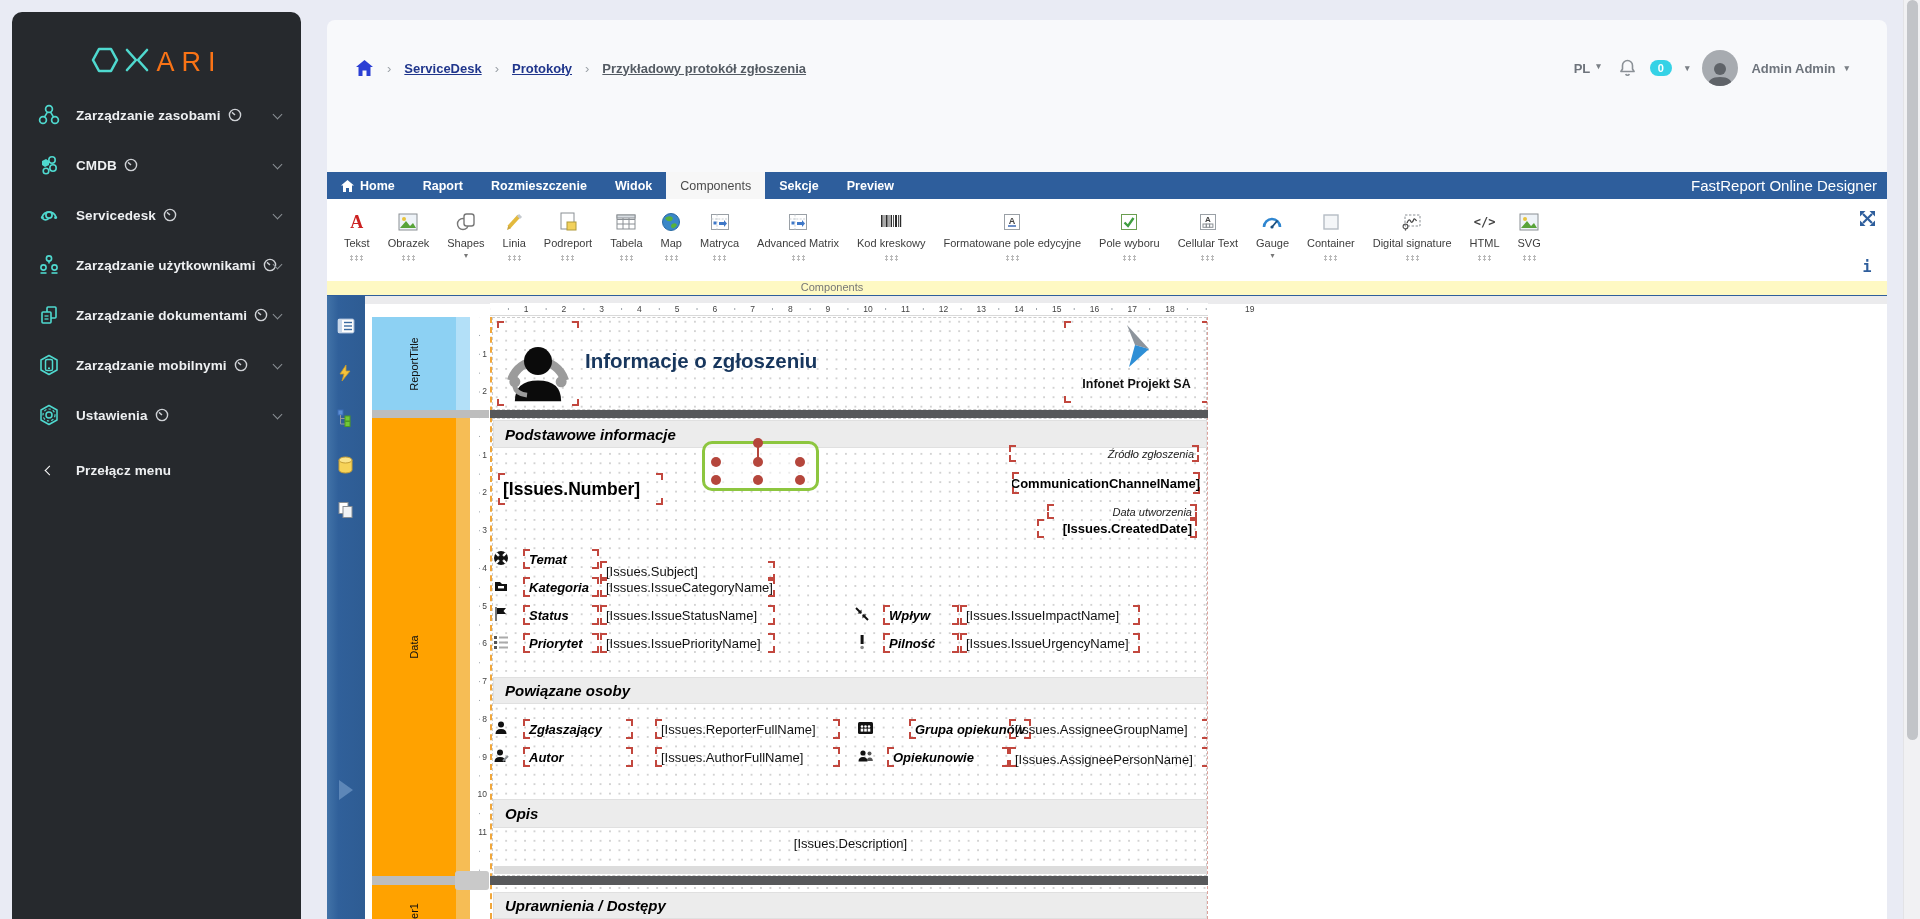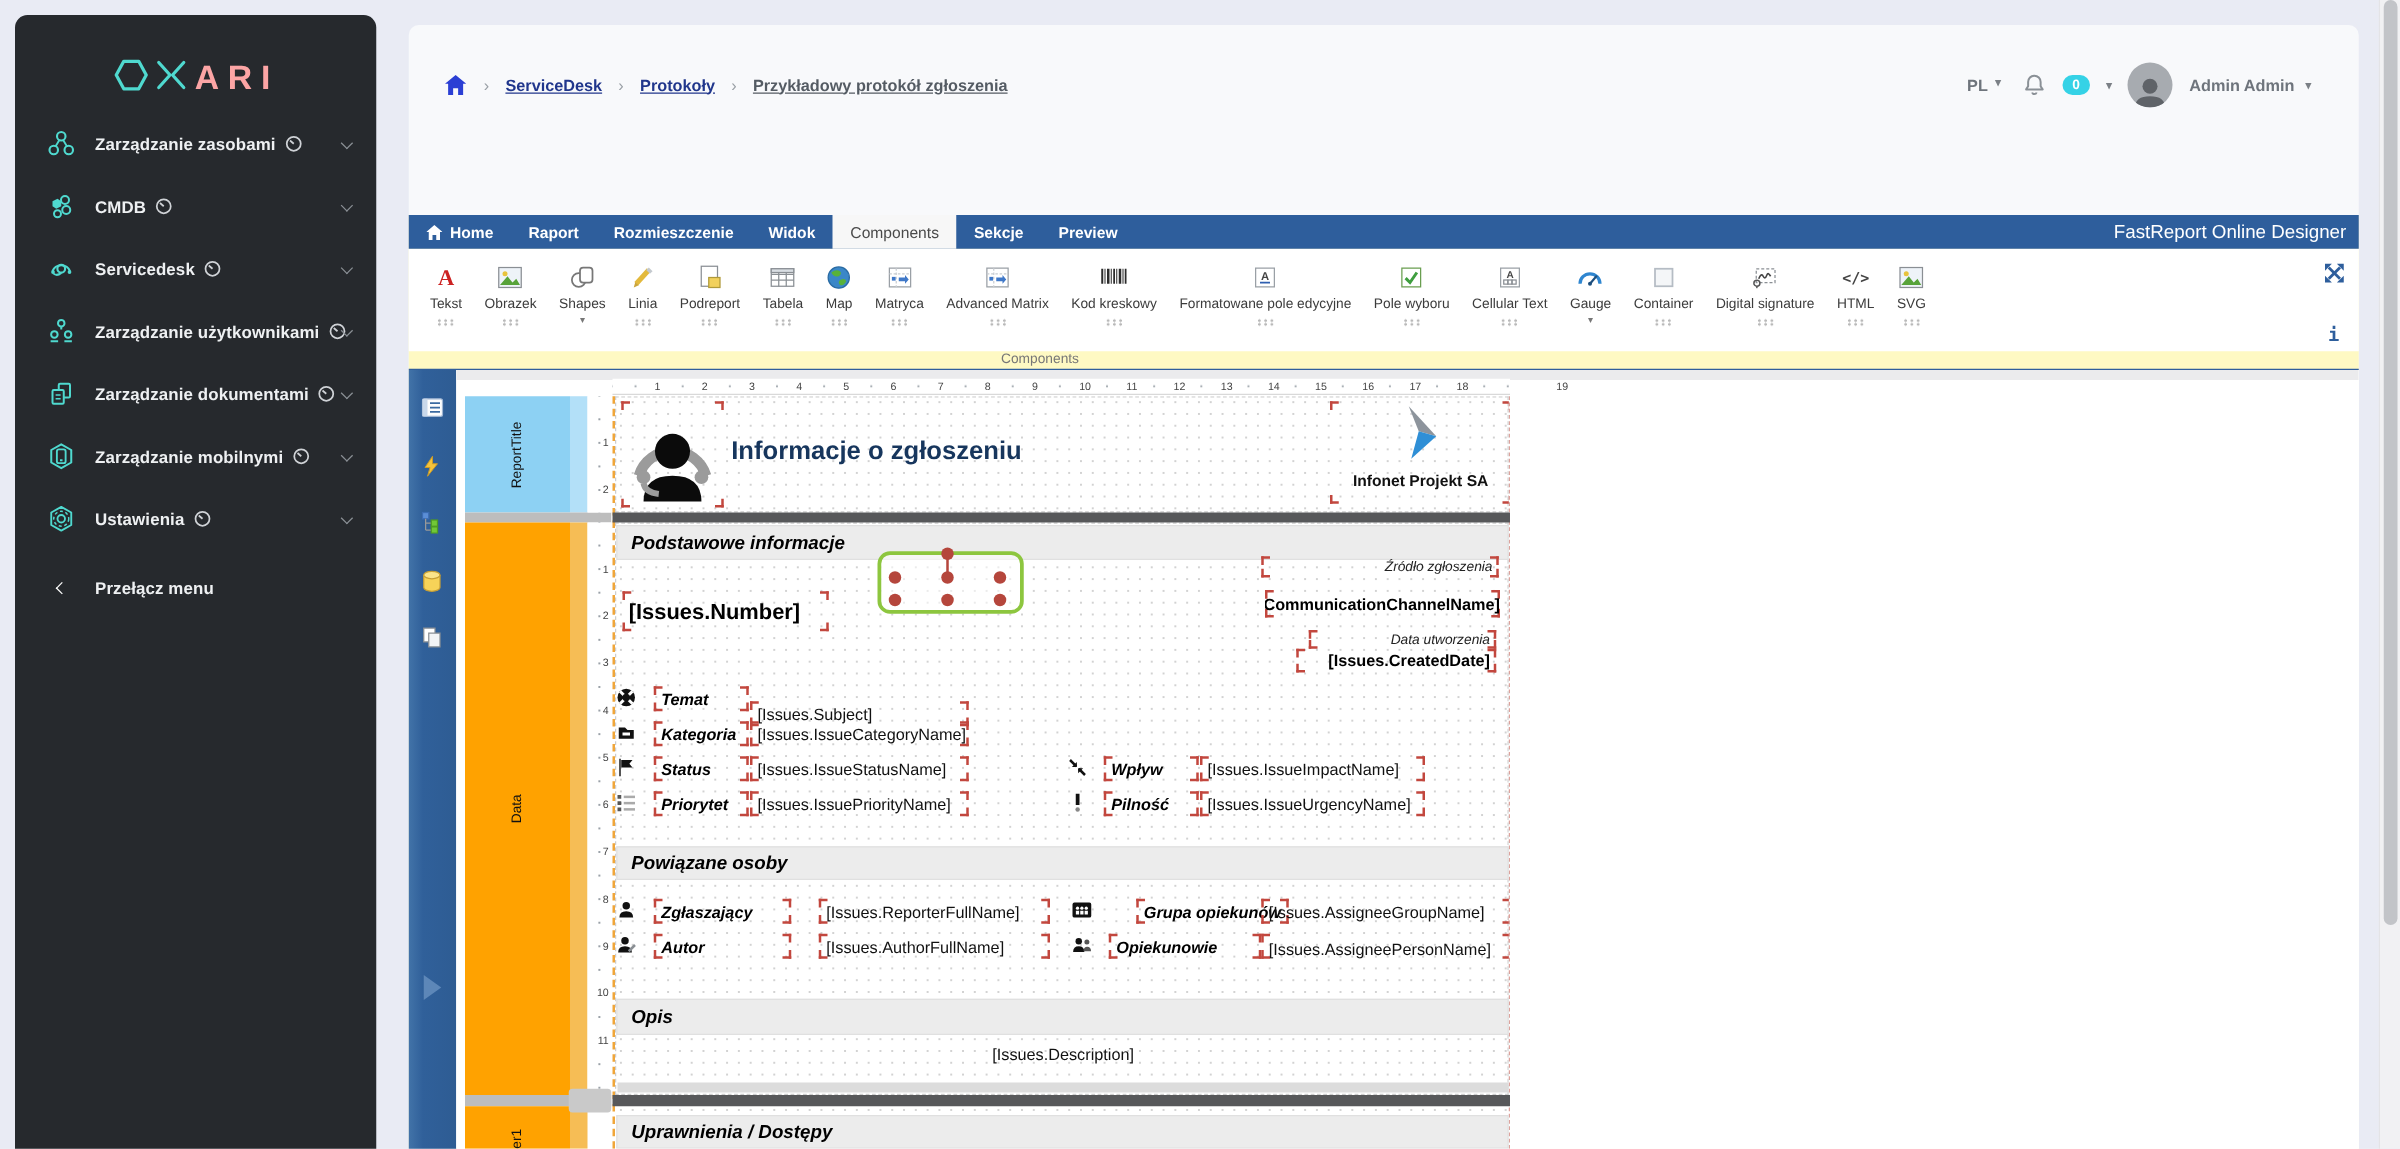--- a/index.html
+++ b/index.html
@@ -4,21 +4,21 @@
 <style>
   *{box-sizing:border-box;margin:0;padding:0;}
   html,body{width:1920px;height:919px;overflow:hidden;background:#e9ebf4;font-family:"Liberation Sans",sans-serif;}
   .abs{position:absolute;}
   
   .pg-scroll{position:absolute;right:0;top:0;width:17px;height:919px;background:#f1f1f3;border-left:1px solid #e3e3e6;}
   .pg-thumb{position:absolute;left:3px;top:0;width:11px;height:740px;background:#c2c4c8;border-radius:6px;}
   
   .sidebar{position:absolute;left:12px;top:12px;width:289px;height:907px;background:#26292d;border-radius:10px 10px 0 0;color:#eef0f2;}
   .logo{display:flex;align-items:center;justify-content:center;gap:4px;padding-top:28px;height:72px;}
-  .logo-ari{color:#fca5a5;font-size:27px;font-weight:700;letter-spacing:7px;margin-left:2px;}
+  .logo-ari{color:#f97316;font-size:27px;font-weight:400;letter-spacing:7px;margin-left:2px;}
   .mi{position:relative;display:flex;align-items:center;height:50px;padding:0 18px 0 22px;cursor:pointer;}
   .mi-ic{width:30px;display:flex;justify-content:center;}
   .mi-label{font-size:13.5px;font-weight:700;margin-left:12px;letter-spacing:.1px;}
   .gauge{margin-left:7px;display:flex;}
   .chev{width:7px;height:7px;border-right:1.7px solid #8b9096;border-bottom:1.7px solid #8b9096;display:inline-block;}
   .chev.down{transform:rotate(45deg);}
   .chev.left{transform:rotate(135deg);border-color:#fff;}
   .chev.up{transform:rotate(-135deg);border-color:#2e5e9c;}
   .mi .chev.down{position:absolute;right:20px;top:21px;}
   

